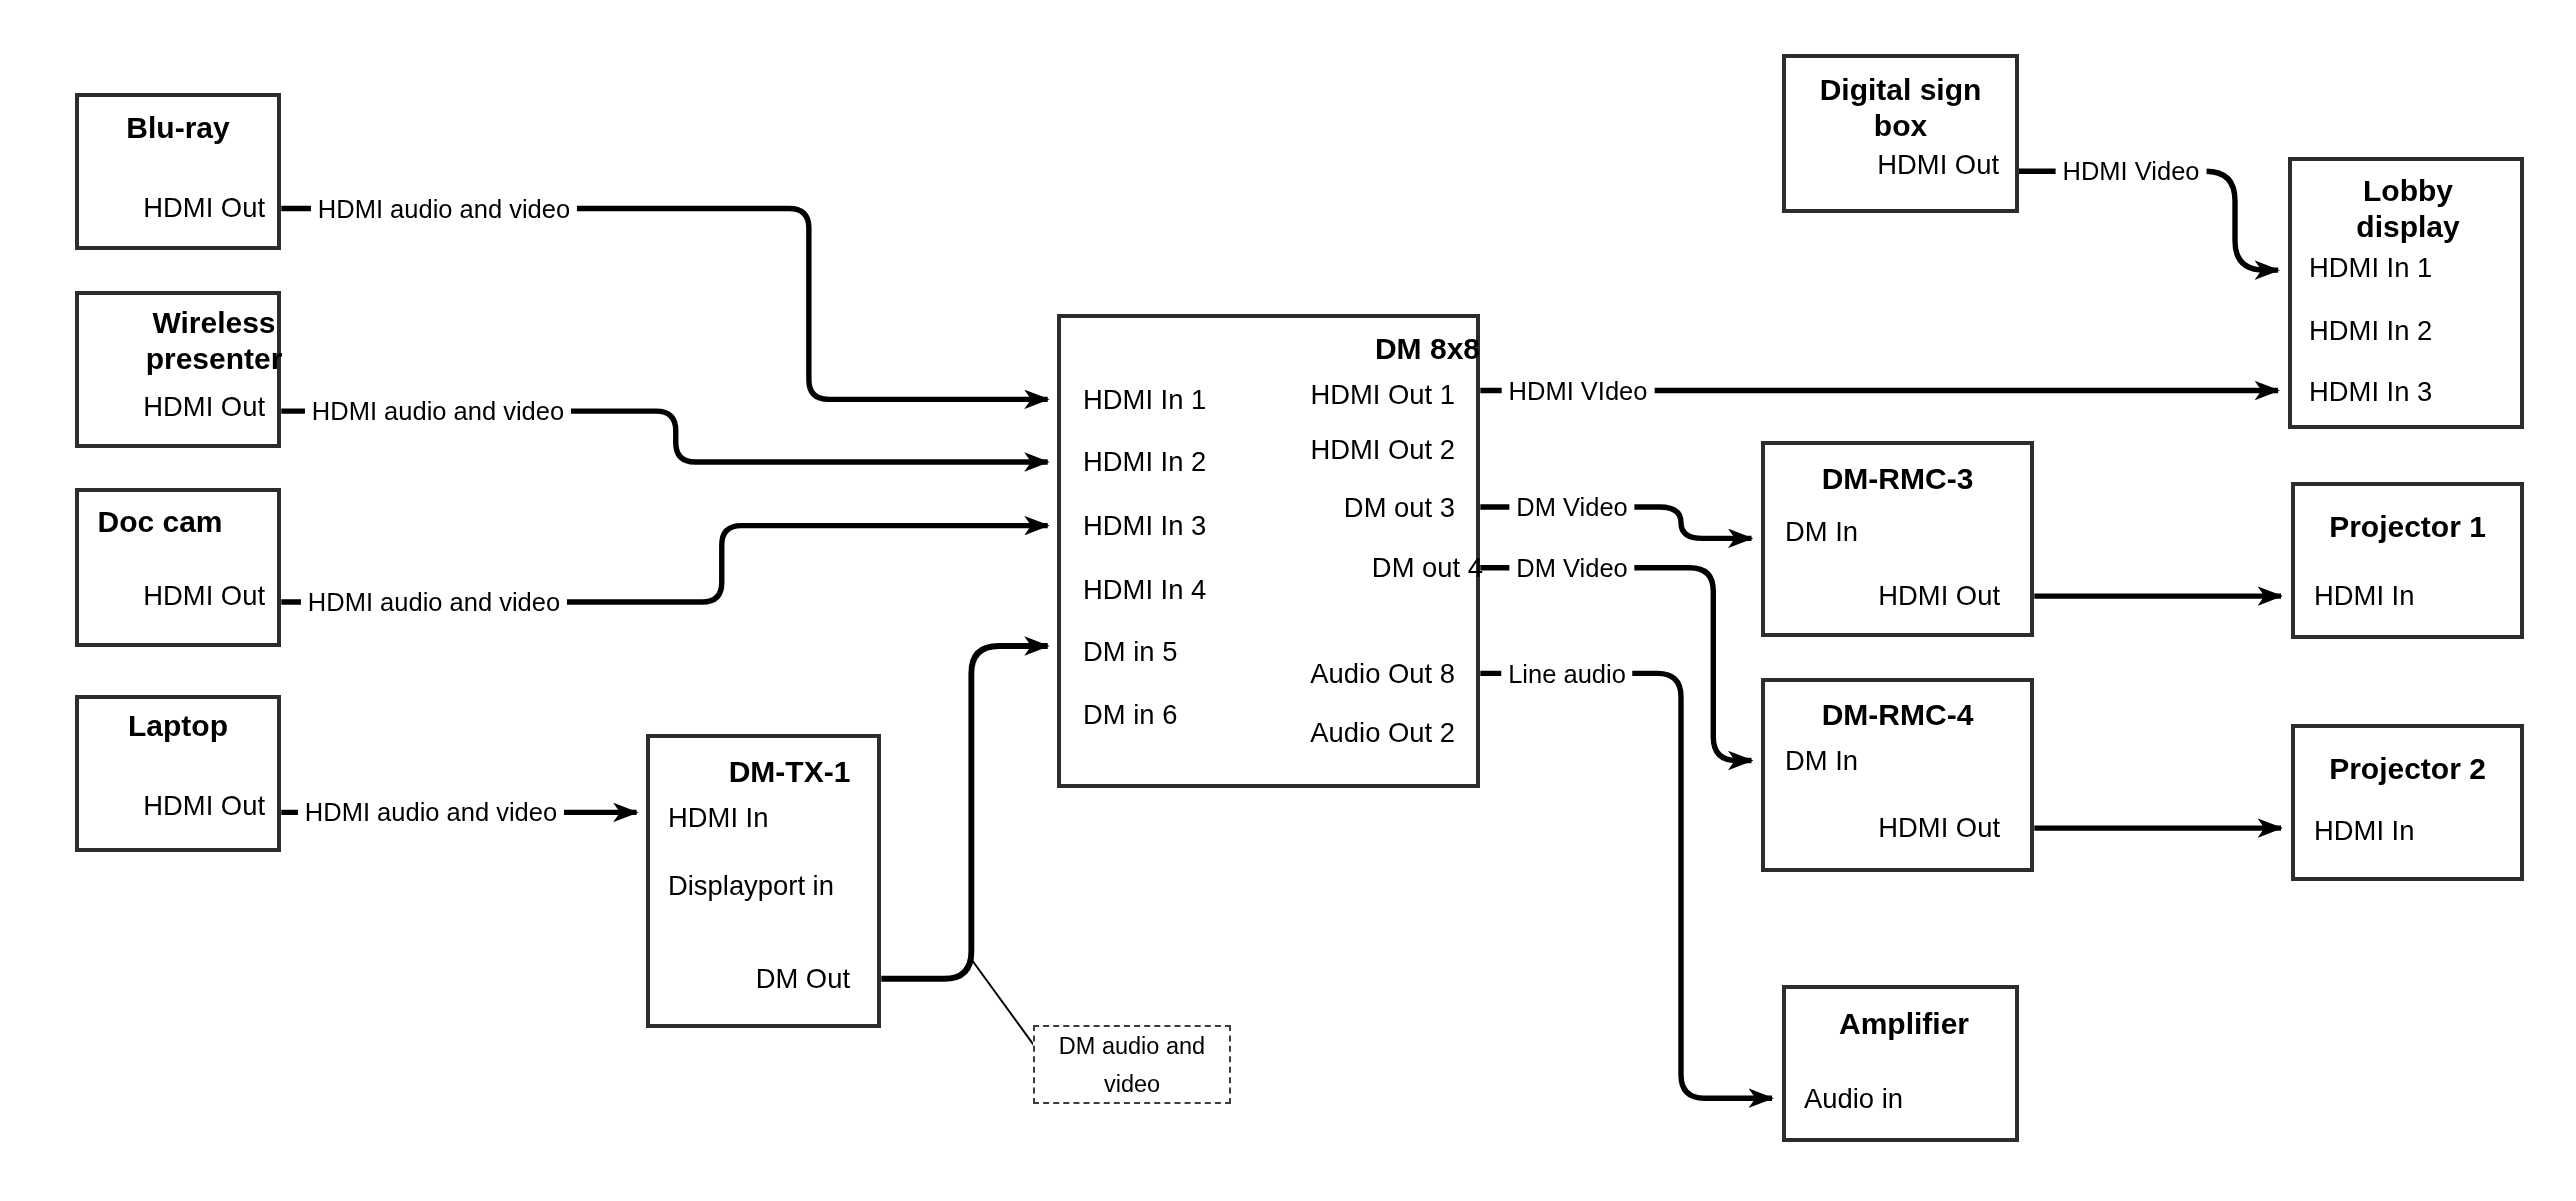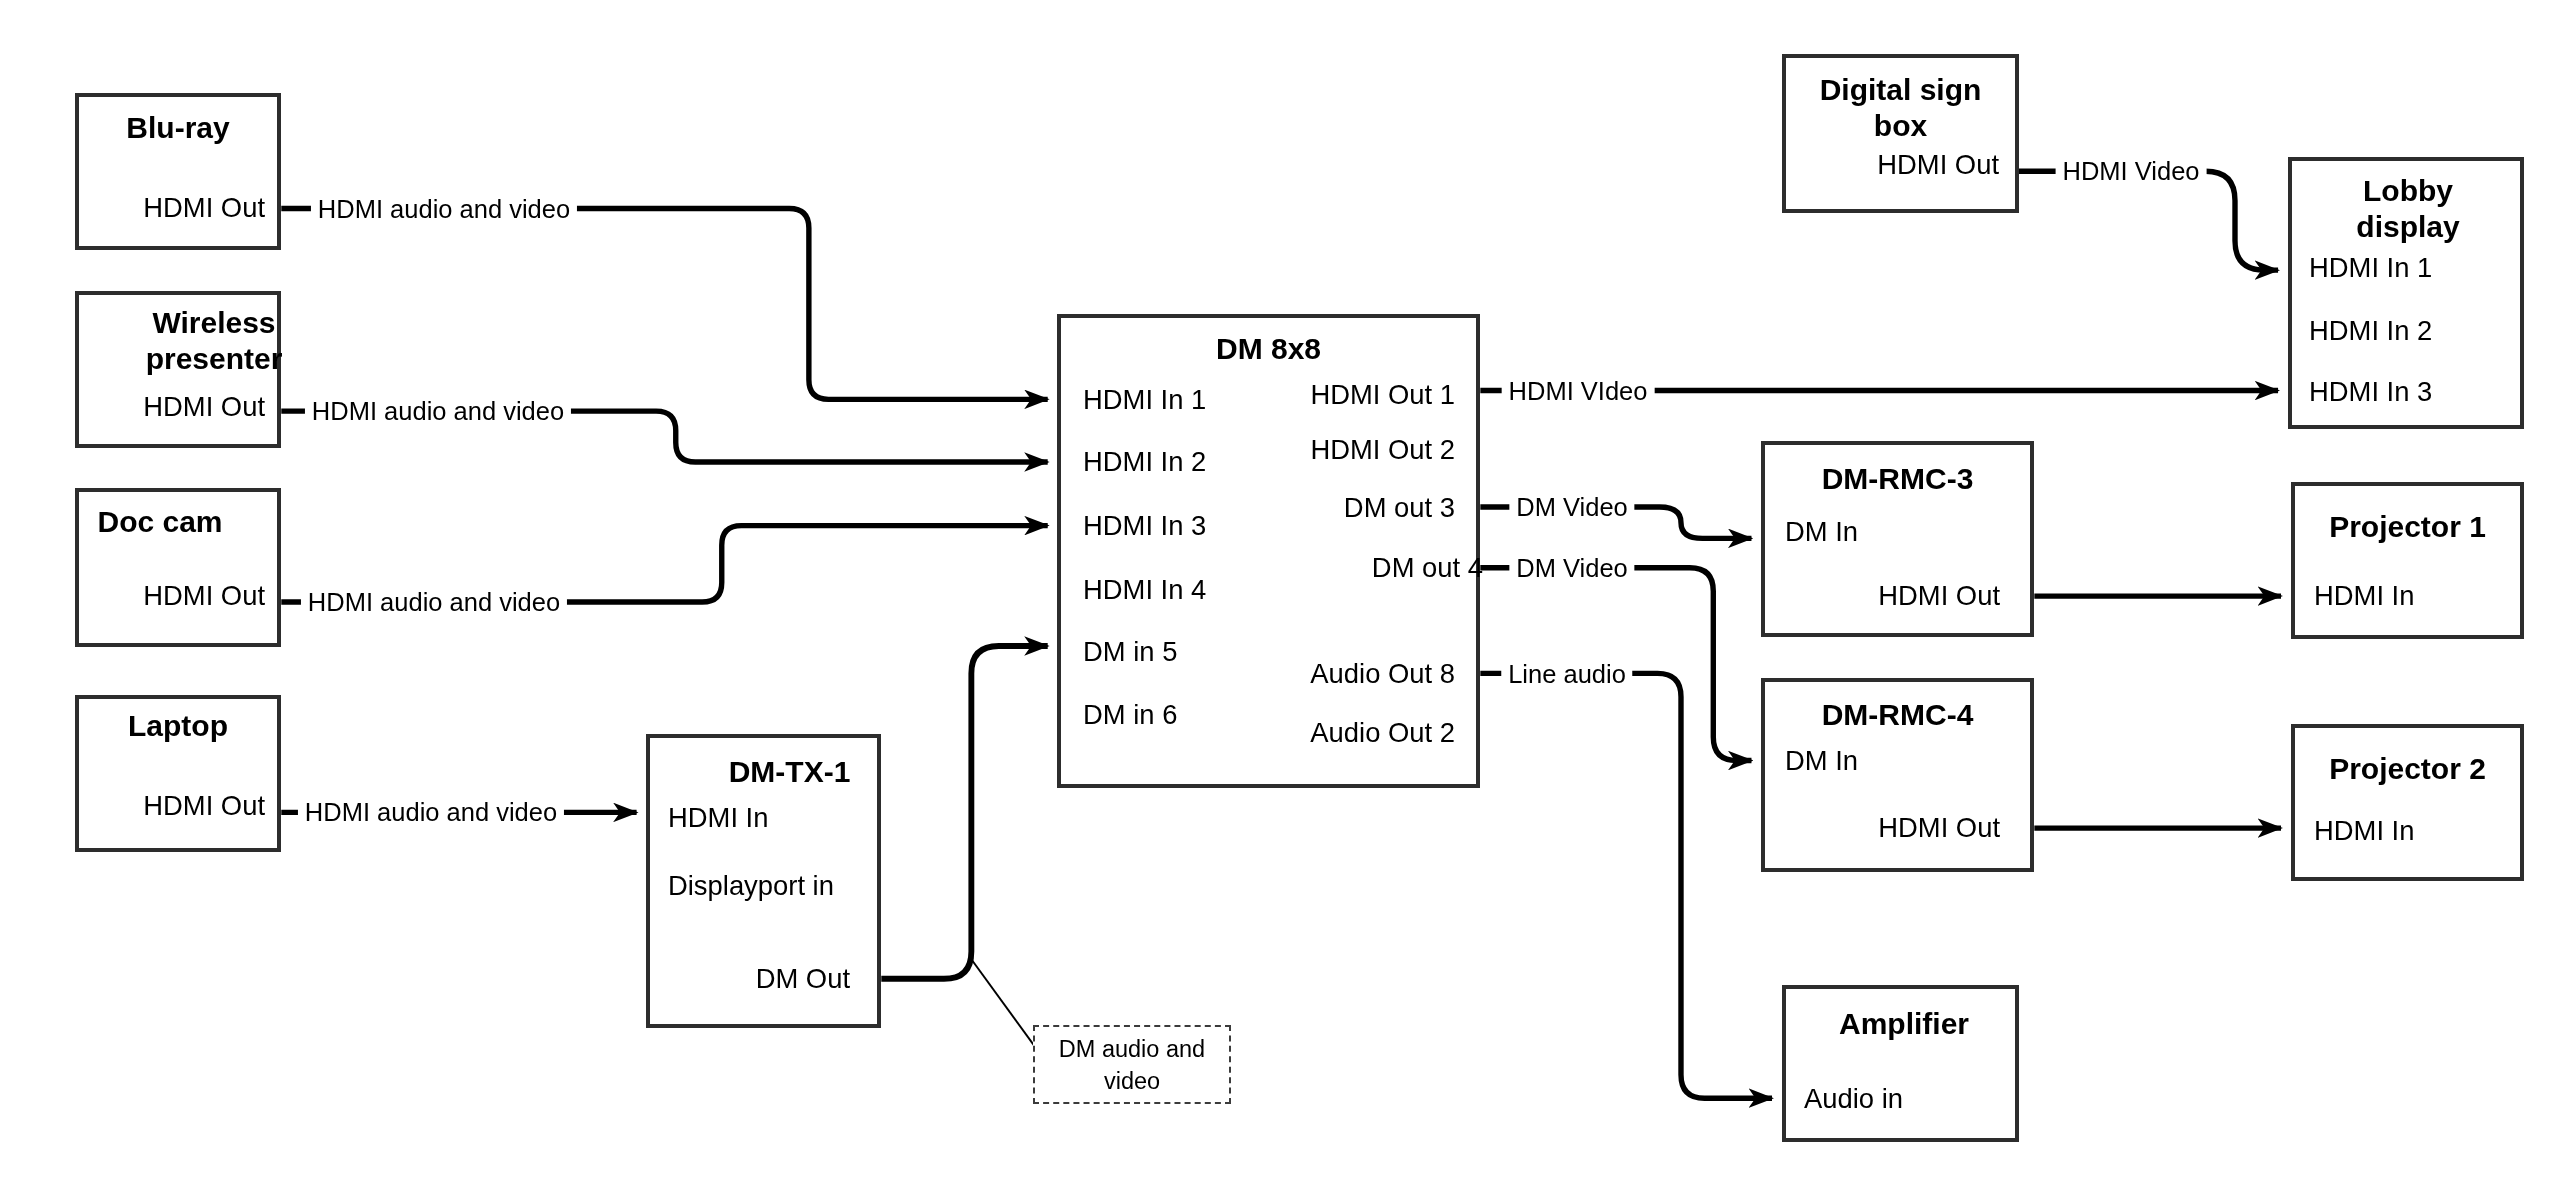--- a/index.html
+++ b/index.html
@@ -22,21 +22,21 @@
   .w170 span{max-width:166px;}
   .w150 span{max-width:147px;}
   .port{position:absolute;font-size:27.4px;height:33px;line-height:33px;white-space:nowrap;}
   .port.r{text-align:right;}
   .elabel{
     position:absolute;background:#fff;font-size:25.5px;line-height:31px;
     padding:0 6.9px;transform:translate(-50%,-50%);white-space:nowrap;
   }
   .callout{
     position:absolute;border:2px dashed #3b3b3b;background:#fff;
-    font-size:23.5px;line-height:32px;text-align:center;
+    font-size:23.5px;line-height:38px;text-align:center;
     display:flex;align-items:center;justify-content:center;box-sizing:border-box;
   }
   .callout span{display:inline-block;max-width:171px;}
 </style>
 </head>
 <body>
 
 <div class="canvas">
 
   <svg class="wires" viewBox="0 0 2631 1227" width="2576" height="1201">
@@ -76,21 +76,21 @@
   <div class="title" style="left:75px;top:708px;width:206px;"><span>Laptop</span></div>
   <div class="port r" style="left:75px;top:789px;width:190px;">HDMI Out</div>
 
   <div class="node" style="left:646px;top:734px;width:235px;height:294px;"></div>
   <div class="title" style="left:646px;top:754px;width:235px;padding-left:26px;"><span>DM-TX-1</span></div>
   <div class="port" style="left:668px;top:801px;">HDMI In</div>
   <div class="port" style="left:668px;top:869px;">Displayport in</div>
   <div class="port r" style="left:668px;top:962px;width:182px;">DM Out</div>
 
   <div class="node" style="left:1057px;top:314px;width:423px;height:474px;"></div>
-  <div class="title" style="left:1057px;top:331px;width:423px;"><span>DM 8x8</span></div>
+  <div class="title" style="left:1057px;top:331px;width:423px;text-align:right;"><span>DM 8x8</span></div>
   <div class="port" style="left:1083px;top:383px;">HDMI In 1</div>
   <div class="port" style="left:1083px;top:445px;">HDMI In 2</div>
   <div class="port" style="left:1083px;top:509px;">HDMI In 3</div>
   <div class="port" style="left:1083px;top:573px;">HDMI In 4</div>
   <div class="port" style="left:1083px;top:635px;">DM in 5</div>
   <div class="port" style="left:1083px;top:698px;">DM in 6</div>
   <div class="port r" style="left:1161px;top:378px;width:294px;">HDMI Out 1</div>
   <div class="port r" style="left:1161px;top:433px;width:294px;">HDMI Out 2</div>
   <div class="port r" style="left:1161px;top:491px;width:294px;">DM out 3</div>
   <div class="port r" style="left:1189px;top:551px;width:294px;">DM out 4</div>

